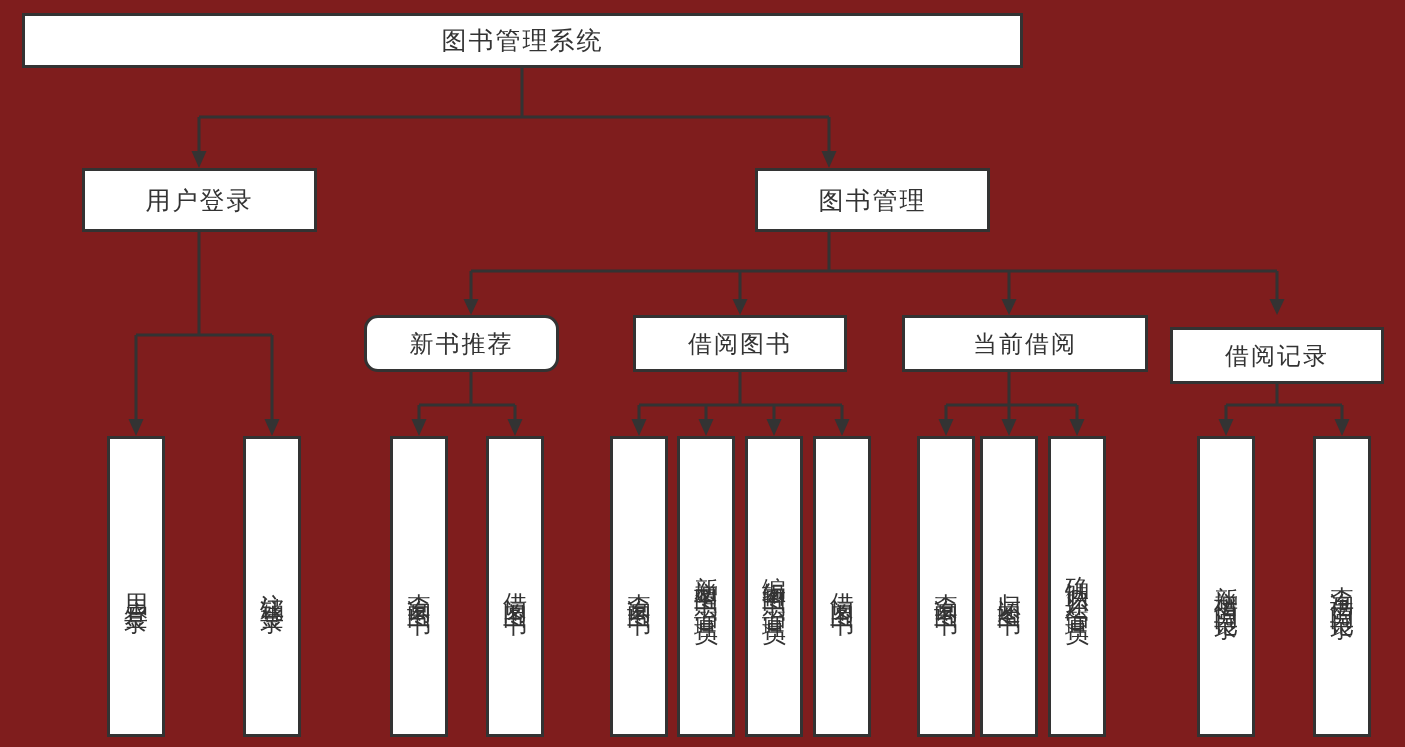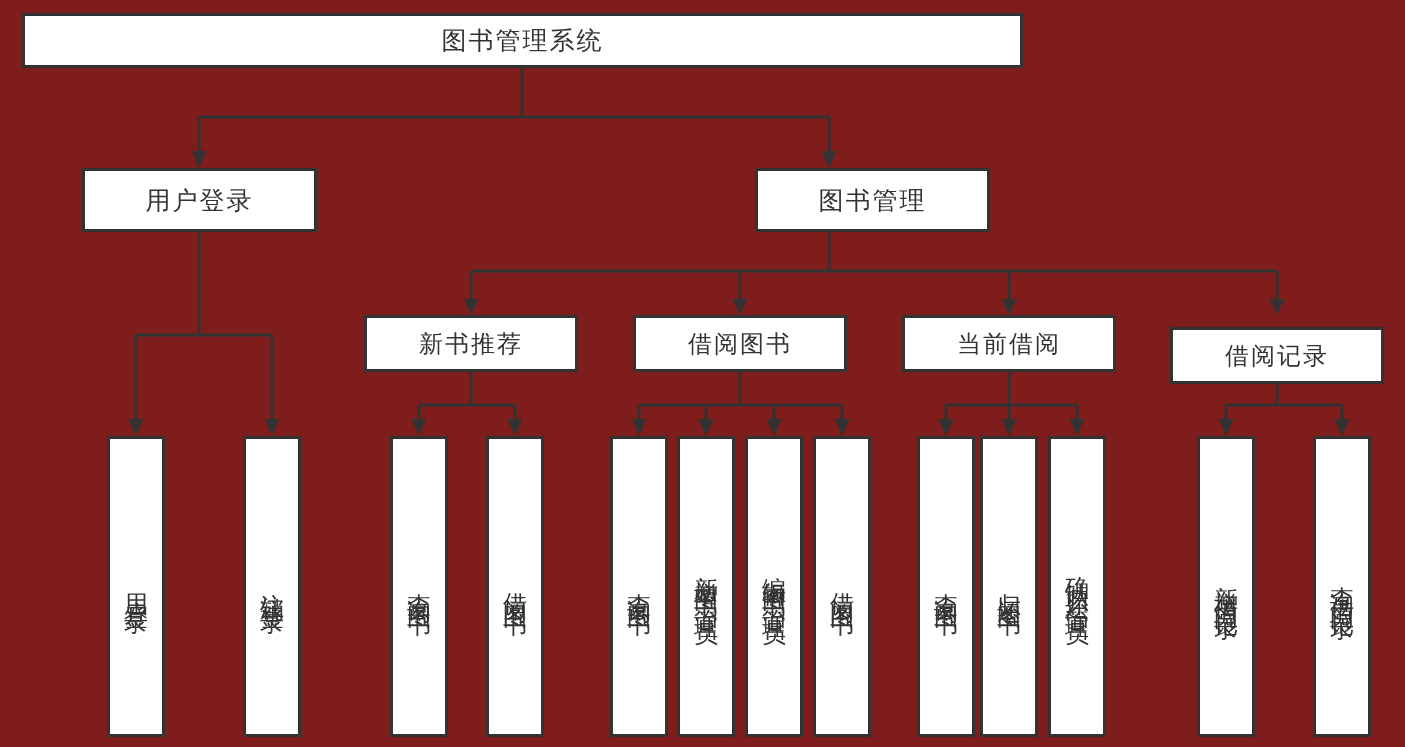--- a/index.html
+++ b/index.html
@@ -90,23 +90,23 @@
       <polygon points="1218.5,419 1233.5,419 1226,436"></polygon>
       <polygon points="1334.5,419 1349.5,419 1342,436"></polygon>
     </g>
   </svg>
 
   <div class="box hbox" style="left:22px; top:13px; width:1001px; height:55px;">图书管理系统</div>
 
   <div class="box hbox" style="left:82px; top:168px; width:235px; height:64px;">用户登录</div>
   <div class="box hbox" style="left:712px; top:168px; width:235px; height:64px;margin-left:43px;">图书管理</div>
 
-  <div class="box hbox l3" style="left:364px; top:315px; width:214px; height:57px;">新书推荐</div>
+  <div class="box hbox l3" style="left:364px; top:315px; width:195px; height:57px;border-radius:14px;">新书推荐</div>
   <div class="box hbox l3" style="left:633px; top:315px; width:214px; height:57px;">借阅图书</div>
-  <div class="box hbox l3" style="left:902px; top:315px; width:214px; height:57px;">当前借阅</div>
+  <div class="box hbox l3" style="left:902px; top:315px; width:246px; height:57px;">当前借阅</div>
   <div class="box hbox l3" style="left:1170px; top:327px; width:214px; height:57px;">借阅记录</div>
 
   <div class="box leaf" style="left:107px; top:436px; width:58px; height:301px;">
     <span class="vtext">用户登录</span>
   </div>
   <div class="box leaf" style="left:243px; top:436px; width:58px; height:301px;">
     <span class="vtext">注销登录</span>
   </div>
 
   <div class="box leaf" style="left:390px; top:436px; width:58px; height:301px;">

